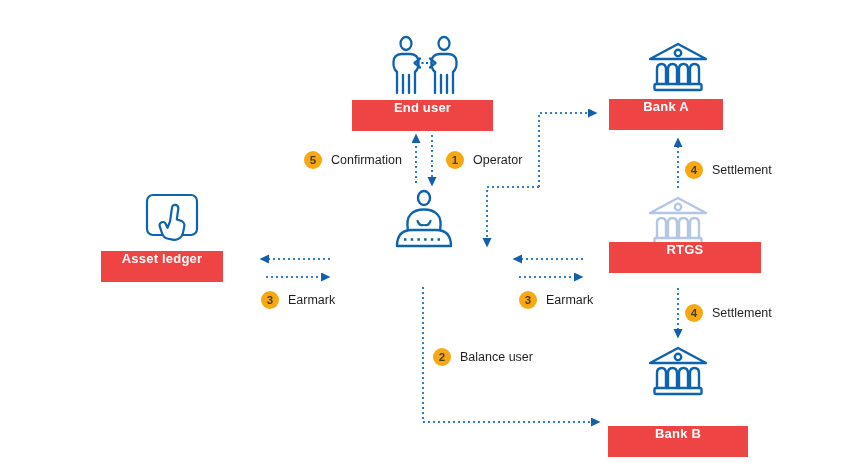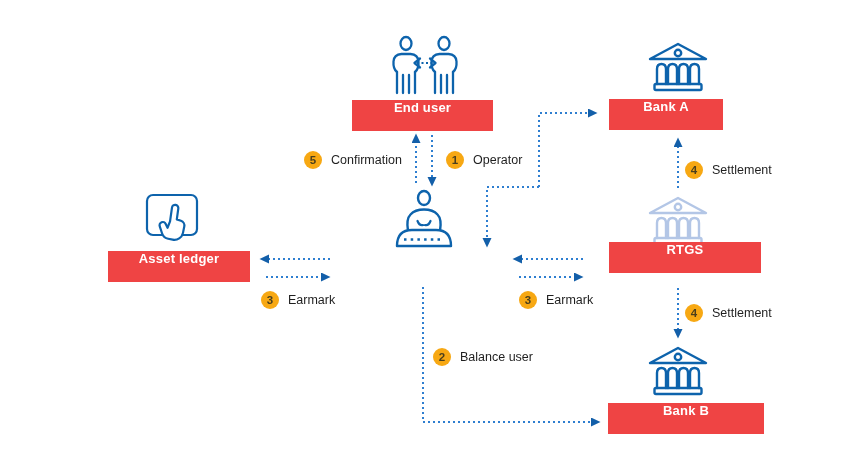--- a/index.html
+++ b/index.html
@@ -96,27 +96,27 @@
   <svg class="icon" style="left:644px;top:342px" width="68" height="58" viewBox="0 0 68 58">
     <use href="#bank-shape"></use>
   </svg>
 
   <div class="node-box" style="left:352px;top:100px;width:141px">
       <span>End user</span>
     </div>
   <div class="node-box" style="left:609px;top:99px;width:114px">
       <span>Bank A</span>
     </div>
-  <div class="node-box" style="left:108px;top:251px;width:142px">
+  <div class="node-box" style="left:101px;top:251px;width:122px">
       <span>Asset ledger</span>
     </div>
   <div class="node-box" style="left:609px;top:242px;width:152px">
       <span>RTGS</span>
     </div>
-  <div class="node-box" style="left:608px;top:403px;width:156px">
+  <div class="node-box" style="left:608px;top:426px;width:140px">
       <span>Bank B</span>
     </div>
 
   <div class="annotation" style="left:304px;top:151px">
     <span class="badge">5</span>
     <span class="ann-label">Confirmation</span>
   </div>
   <div class="annotation" style="left:446px;top:151px">
     <span class="badge">1</span>
     <span class="ann-label">Operator</span>

